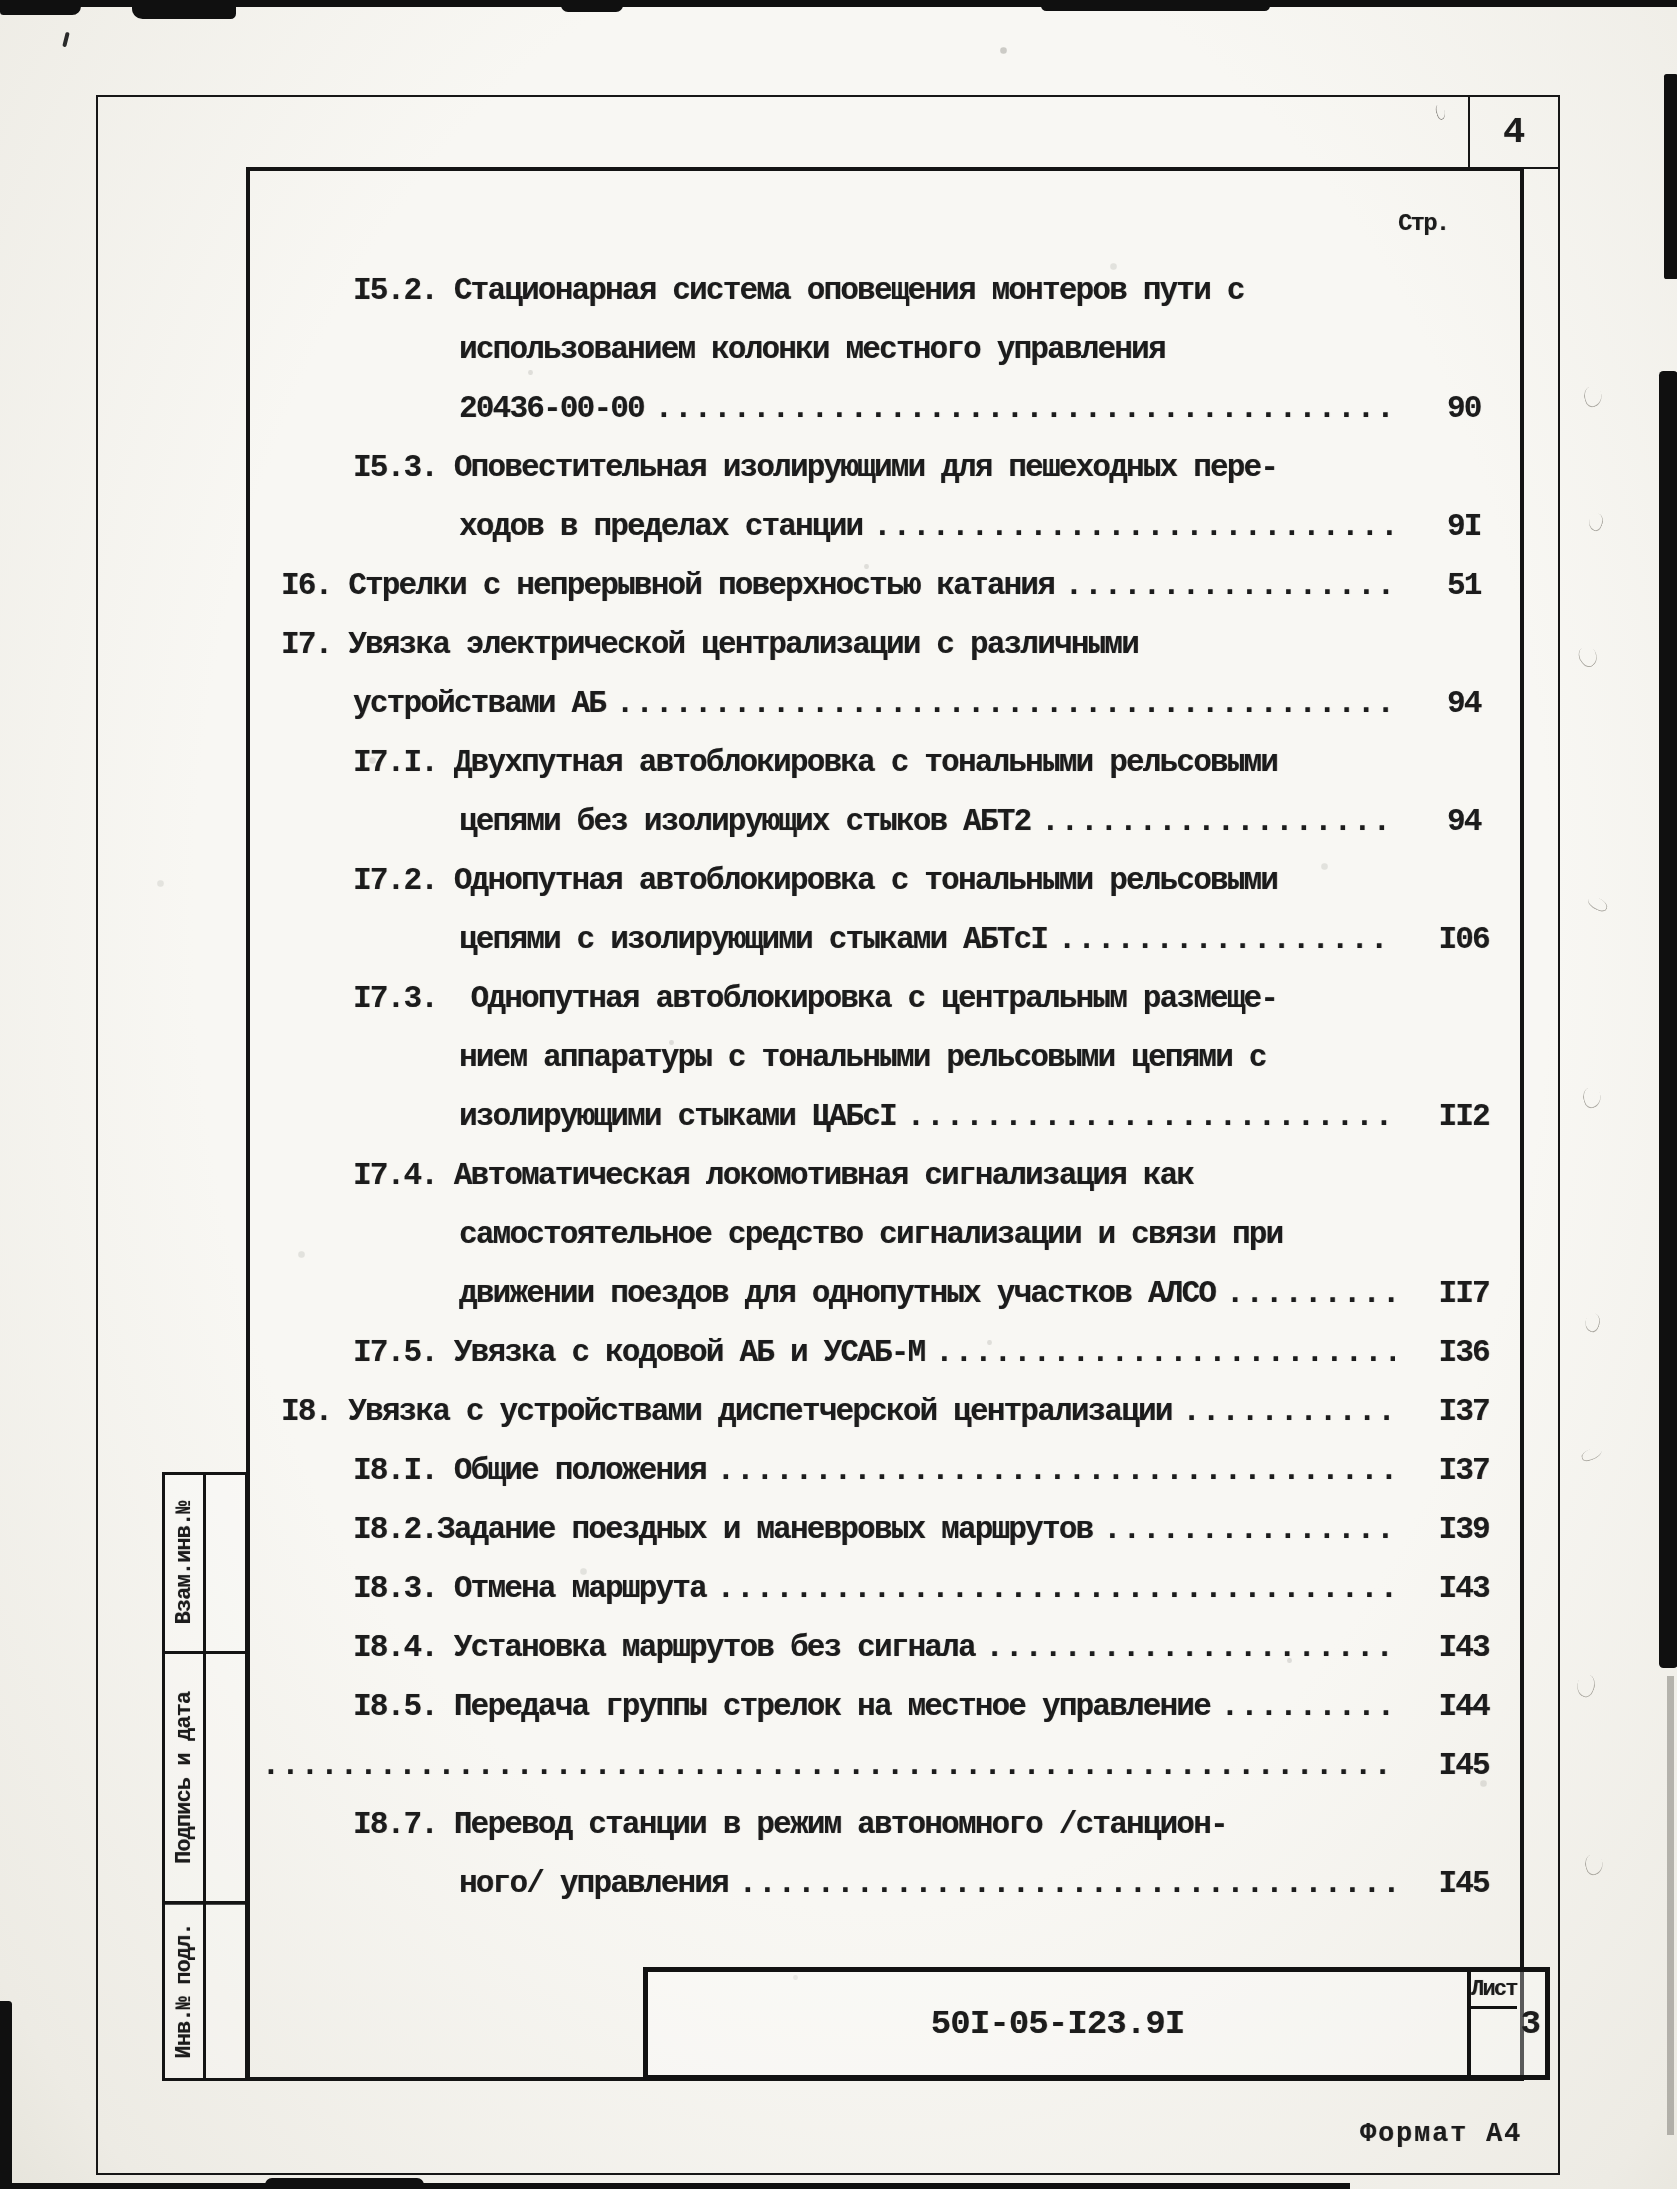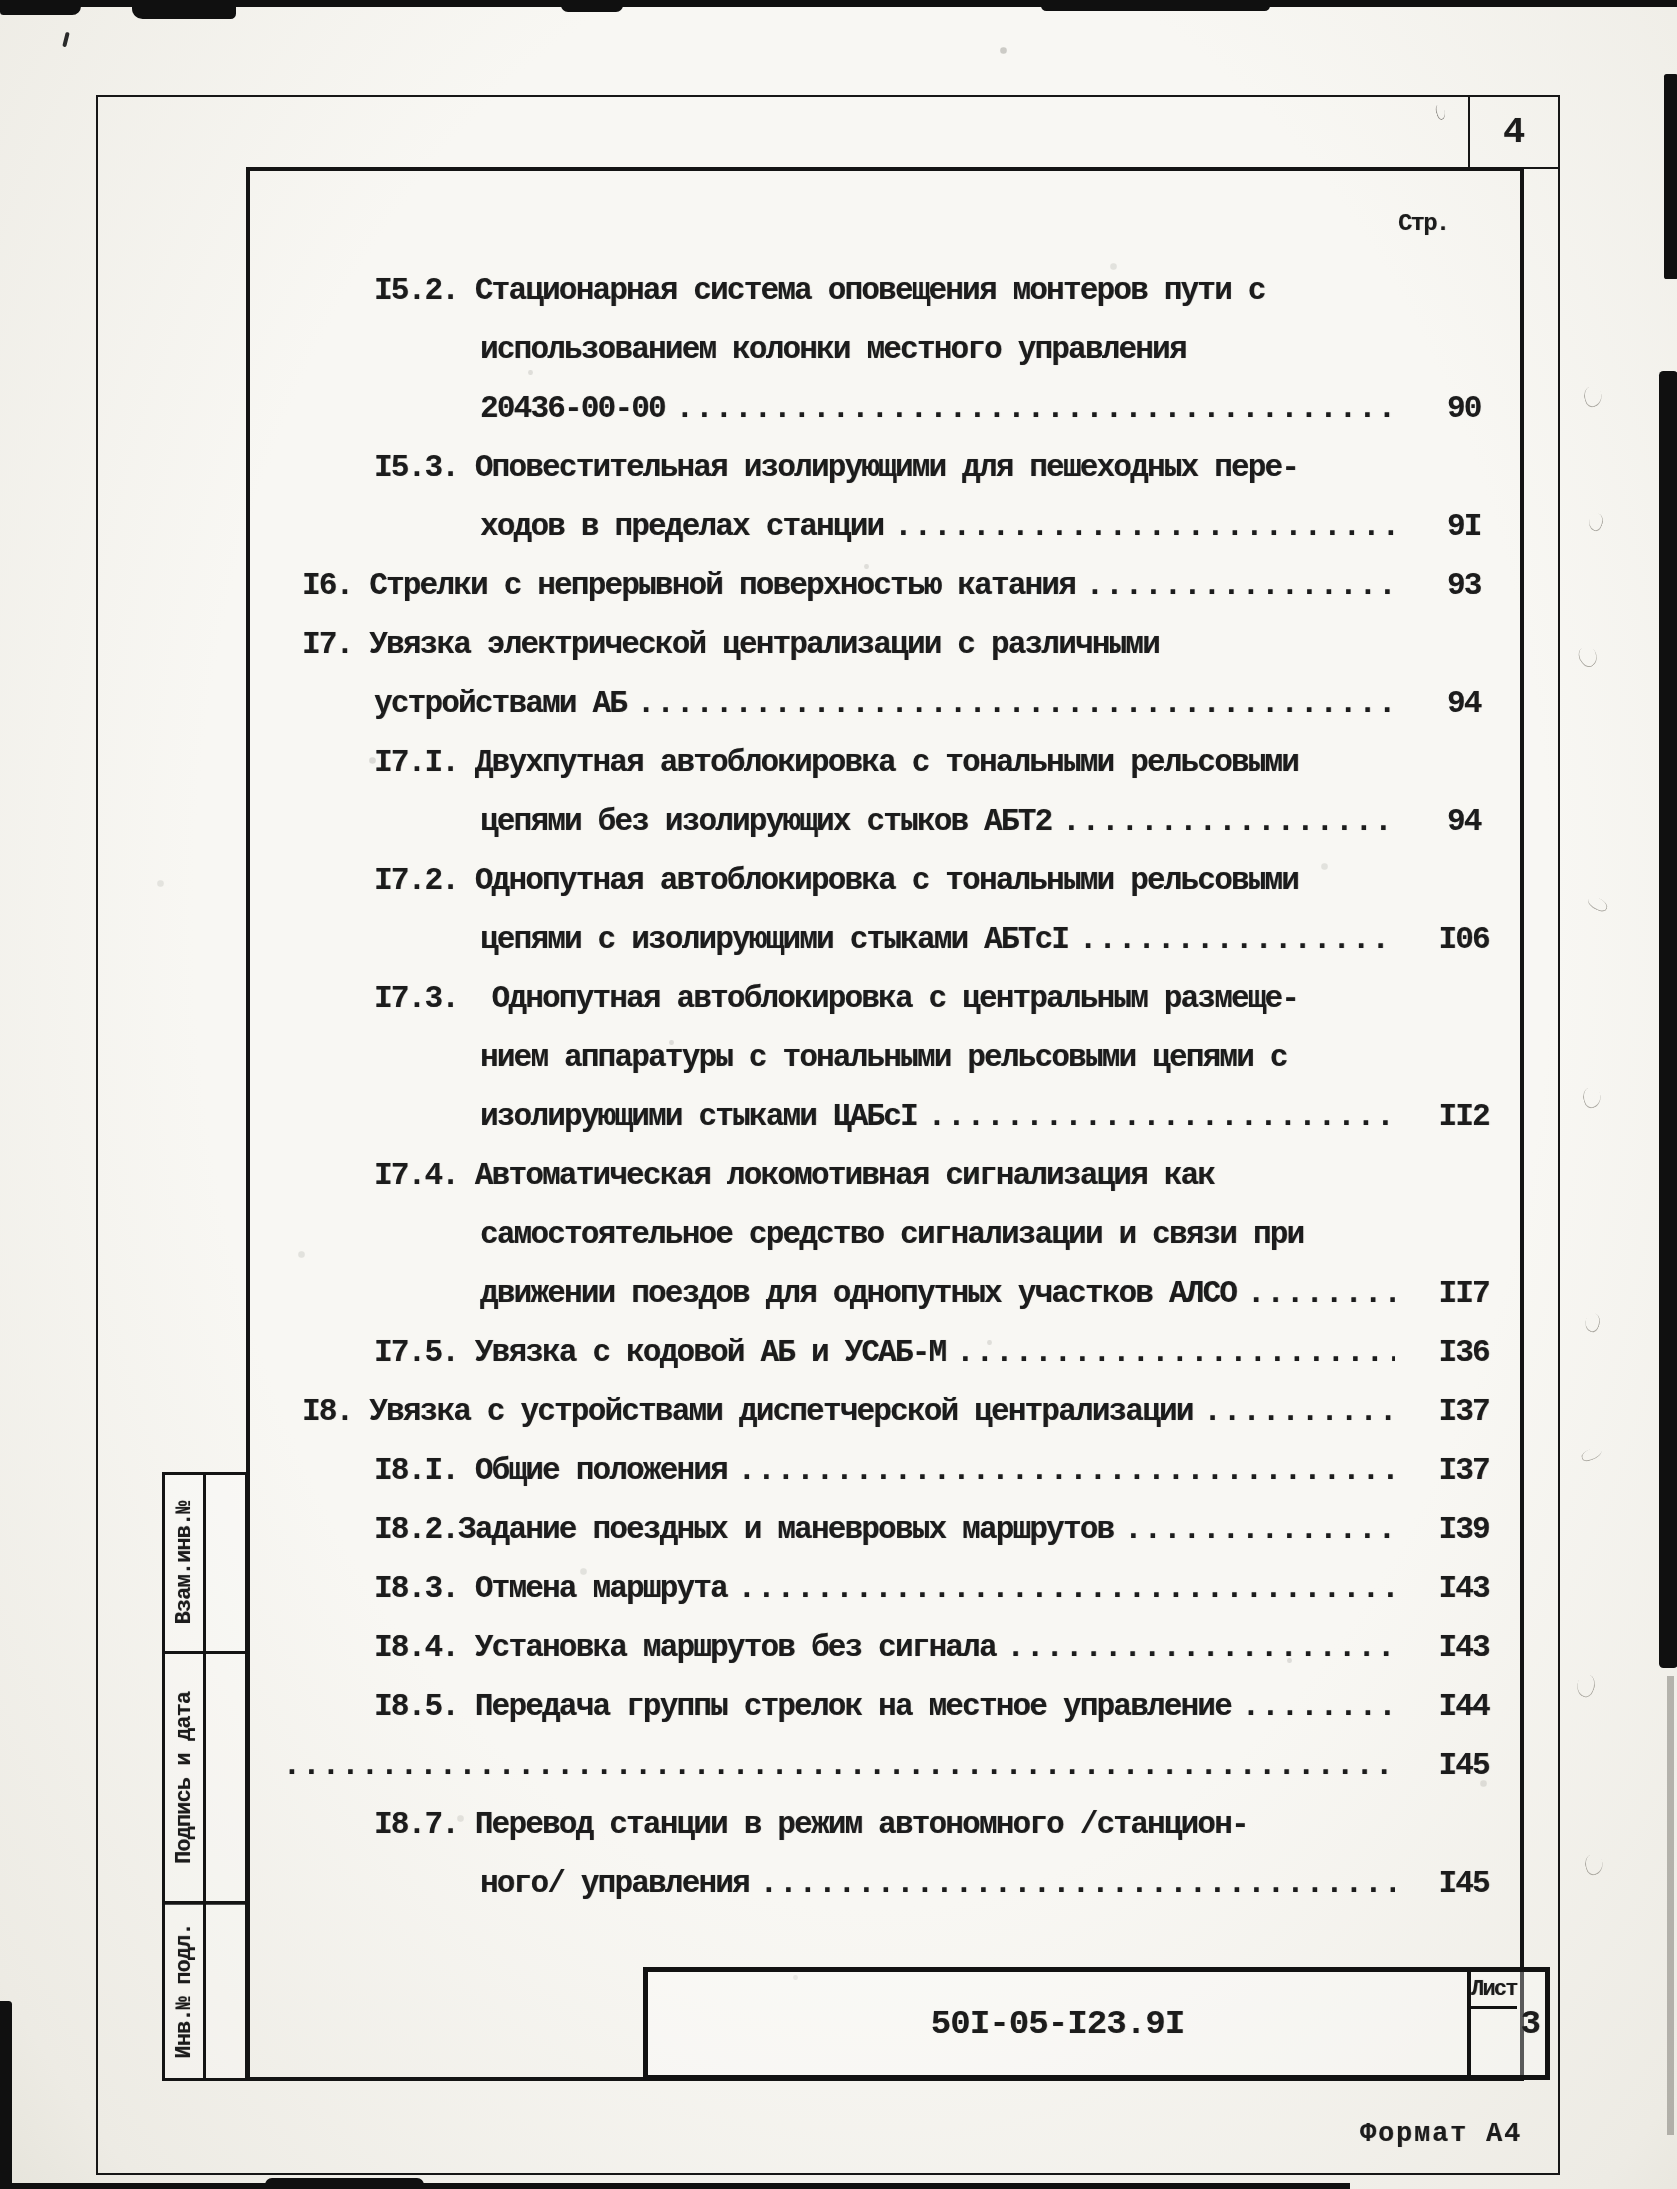--- a/index.html
+++ b/index.html
@@ -41,21 +41,21 @@
 
   
   .str-header {
     position: absolute; left: 1398px; top: 196px;
     height: 55px; line-height: 55px;
     font-size: 24px; letter-spacing: -1.8px;
   }
 
   
   .toc {
-    position: absolute; left: 251px; top: 261px; width: 1269px; padding-left: 21px;
+    position: absolute; left: 251px; top: 261px; width: 1269px;
   }
   .toc-row {
     display: flex; align-items: baseline;
     height: 59px; line-height: 59px;
     font-size: 31px; letter-spacing: -1.8px;
     white-space: pre; overflow: hidden;
   }
   .indent-main .toc-text { padding-left: 30px; }
   .indent-sub  .toc-text { padding-left: 102px; }
   .indent-cont .toc-text { padding-left: 208px; }
@@ -233,21 +233,21 @@
 
     <div class="toc-row indent-cont">
       <span class="toc-text">ходов в пределах станции</span>
       <span class="toc-leader"></span>
       <span class="toc-page">9I</span>
     </div>
 
     <div class="toc-row indent-main">
       <span class="toc-text">I6. Стрелки с непрерывной поверхностью катания</span>
       <span class="toc-leader"></span>
-      <span class="toc-page">93</span>
+      <span class="toc-page">51</span>
     </div>
 
     <div class="toc-row indent-main">
       <span class="toc-text">I7. Увязка электрической централизации с различными</span>
       
       
     </div>
 
     <div class="toc-row indent-sub">
       <span class="toc-text">устройствами АБ</span>

